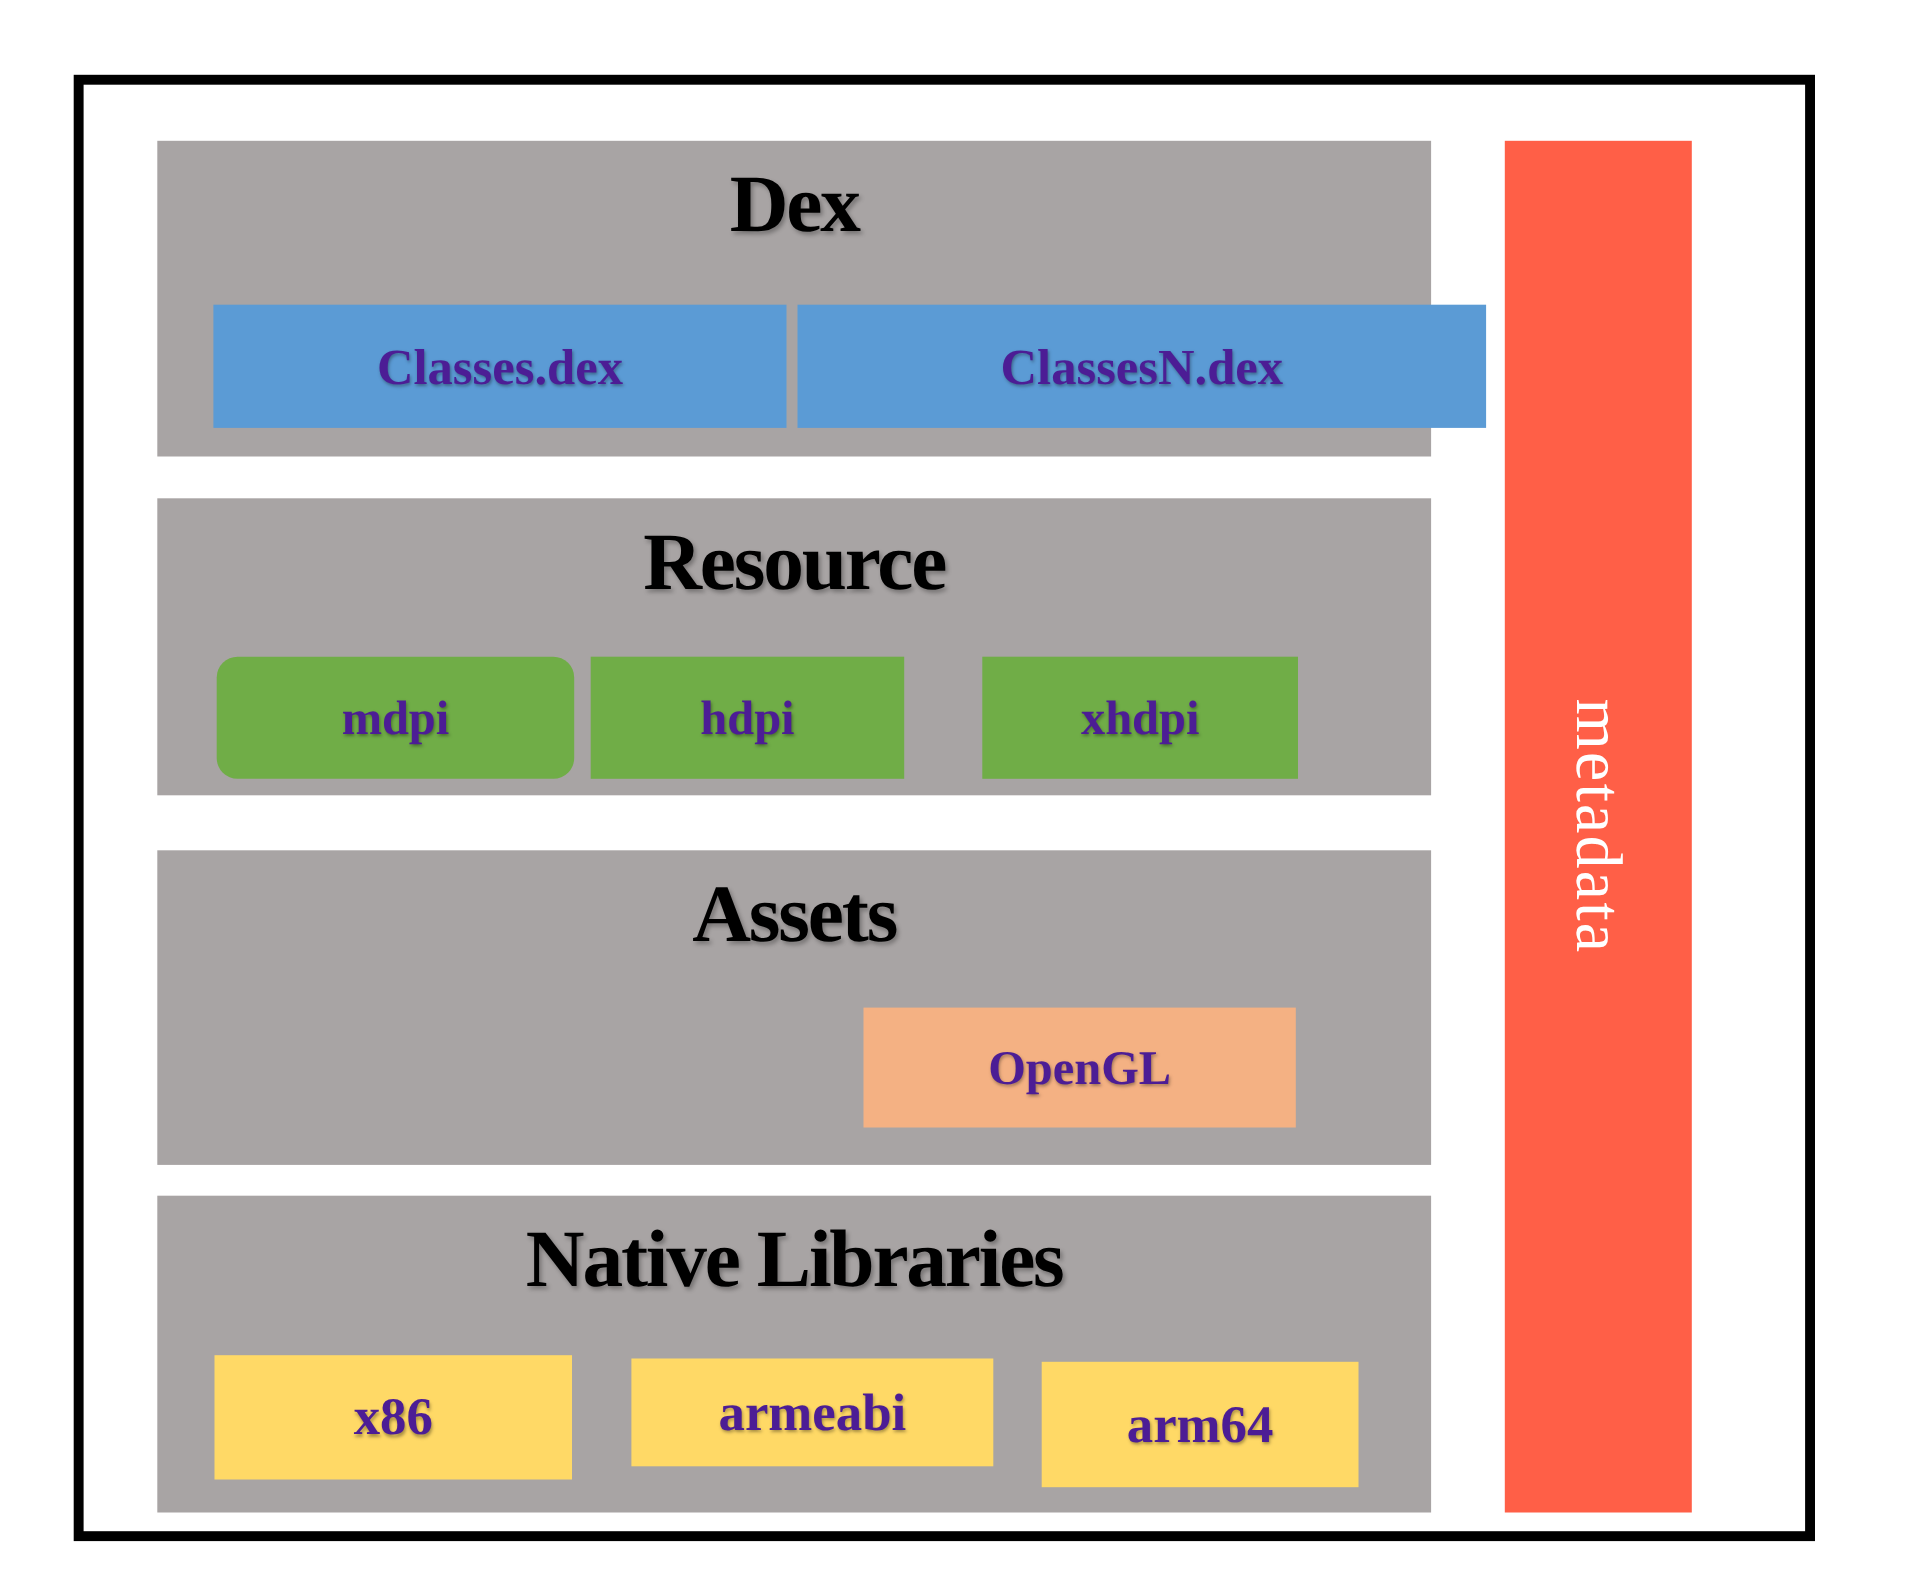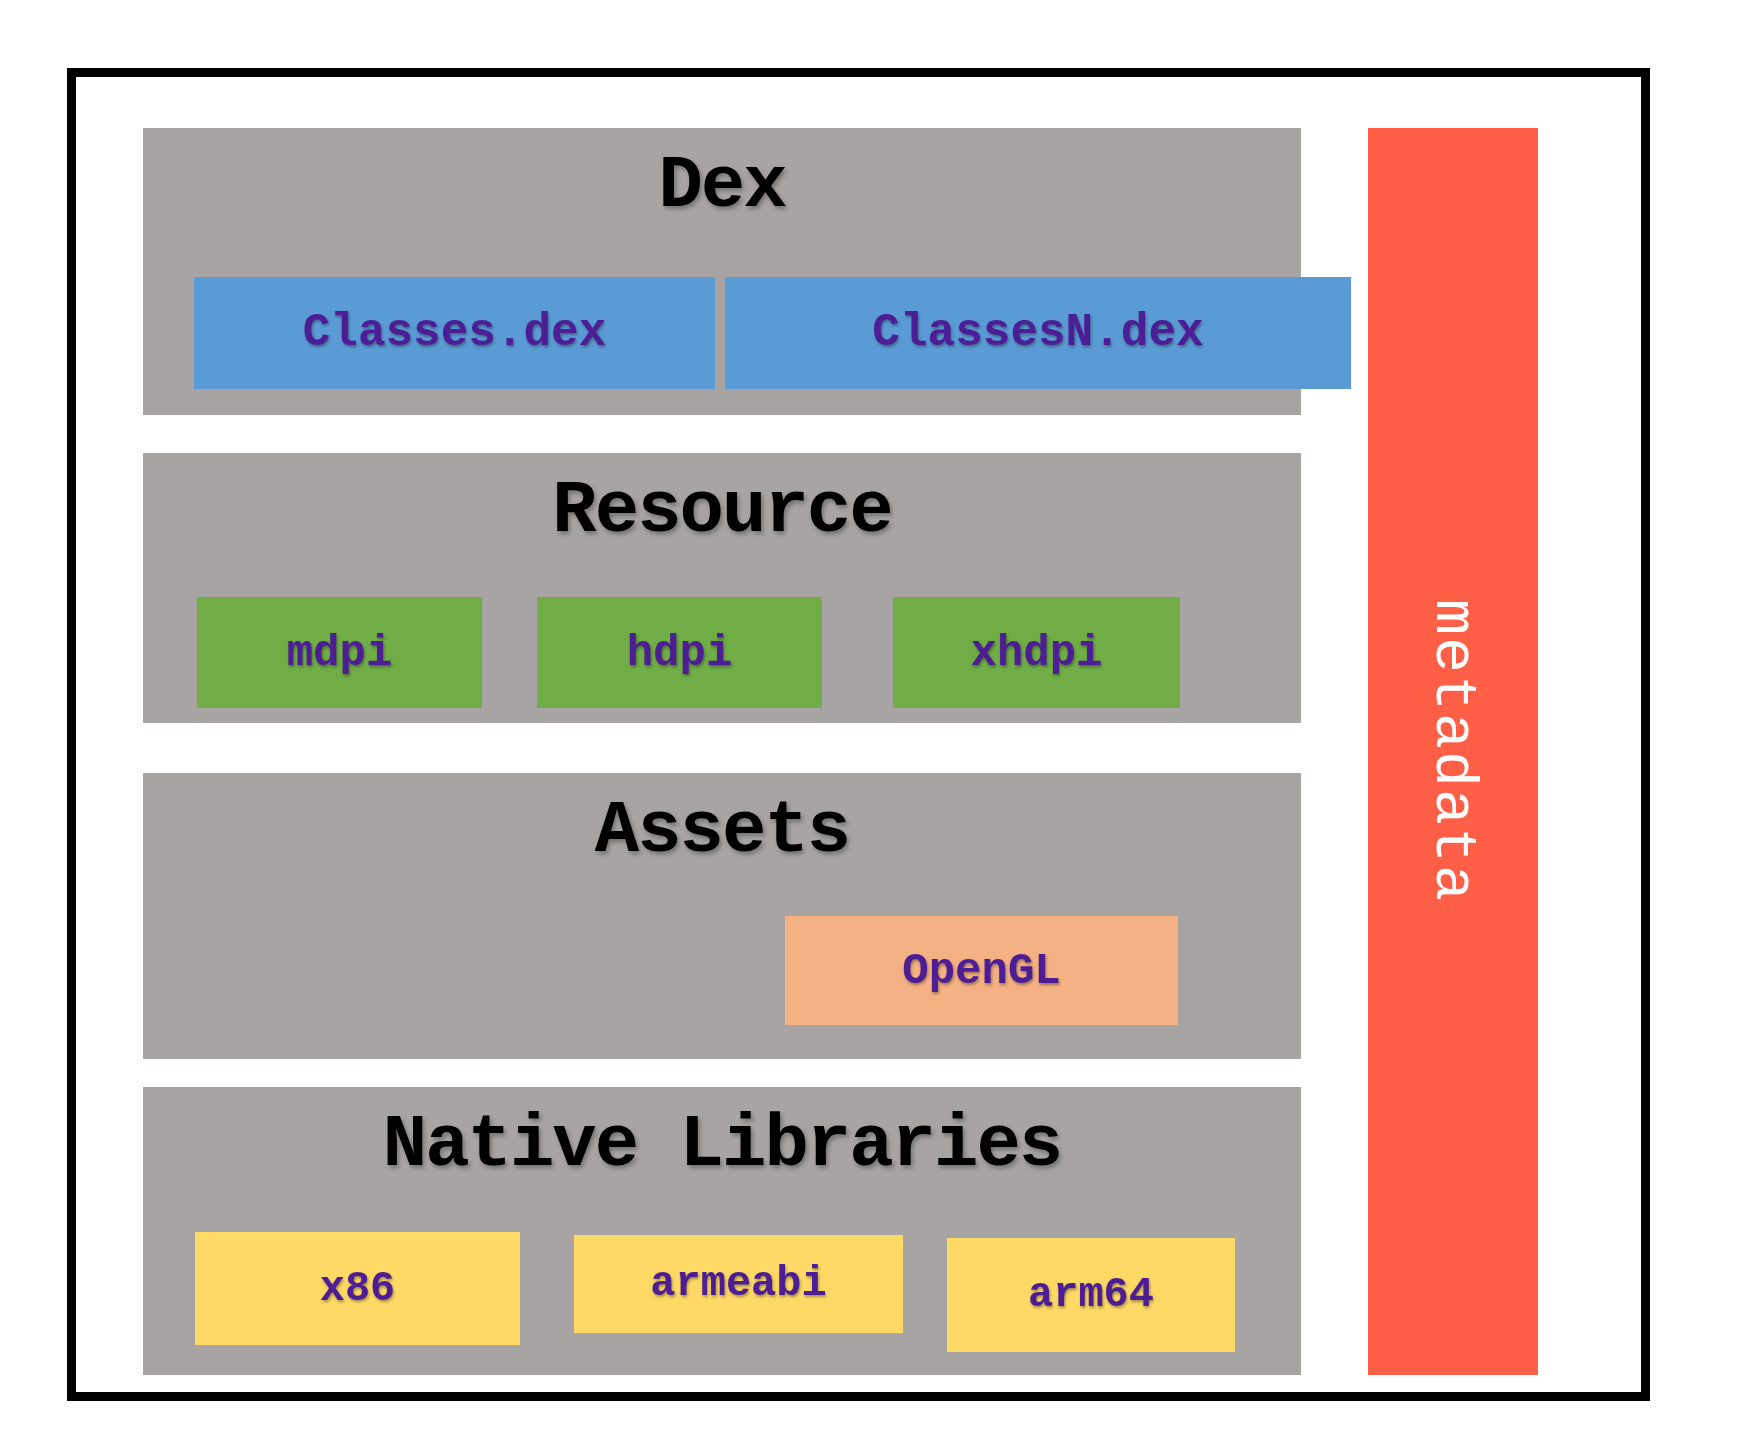--- a/index.html
+++ b/index.html
@@ -5,21 +5,21 @@
   html, body {
     margin: 0;
     padding: 0;
     background: #ffffff;
   }
   .canvas {
     position: relative;
     width: 1740px;
     height: 1446px;
     background: #ffffff;
-    font-family: Liberation Mono, monospace;
+    font-family: Liberation Serif, serif;
     overflow: hidden;
   }
   .outer {
     position: absolute;
     left: 67px;
     top: 68px;
     width: 1583px;
     height: 1333px;
     border: 9px solid #000000;
     box-sizing: border-box;
@@ -61,31 +61,31 @@
     white-space: nowrap;
   }
 
   
   .dex-box { background: #5b9bd5; top: 149px; height: 112px; font-size: 46px; }
   #box-classes-dex   { left: 51px;  width: 521px; }
   #box-classesn-dex  { left: 582px; width: 626px; }
 
   
   .res-box { background: #70ad47; top: 144px; height: 111px; font-size: 44px; }
-  #box-mdpi  { left: 54px;  width: 285px; }
+  #box-mdpi  { left: 54px;  width: 325px; border-radius: 19px; }
   #box-hdpi  { left: 394px; width: 285px; }
   #box-xhdpi { left: 750px; width: 287px; }
 
   
   .asset-box { background: #f4b183; top: 143px; height: 109px; font-size: 44px; }
   #box-html   { left: 52px;  width: 518px; }
   #box-opengl { left: 642px; width: 393px; }
 
   
-  .native-box { background: #ffd966; font-size: 42px; }
+  .native-box { background: #ffd966; font-size: 48px; }
   #box-x86     { left: 52px;  top: 145px; width: 325px; height: 113px; }
   #box-armeabi { left: 431px; top: 148px; width: 329px; height: 98px; }
   #box-arm64   { left: 804px; top: 151px; width: 288px; height: 114px; }
 
   
   .metadata-bar {
     position: absolute;
     left: 1368px;
     top: 128px;
     width: 170px;

